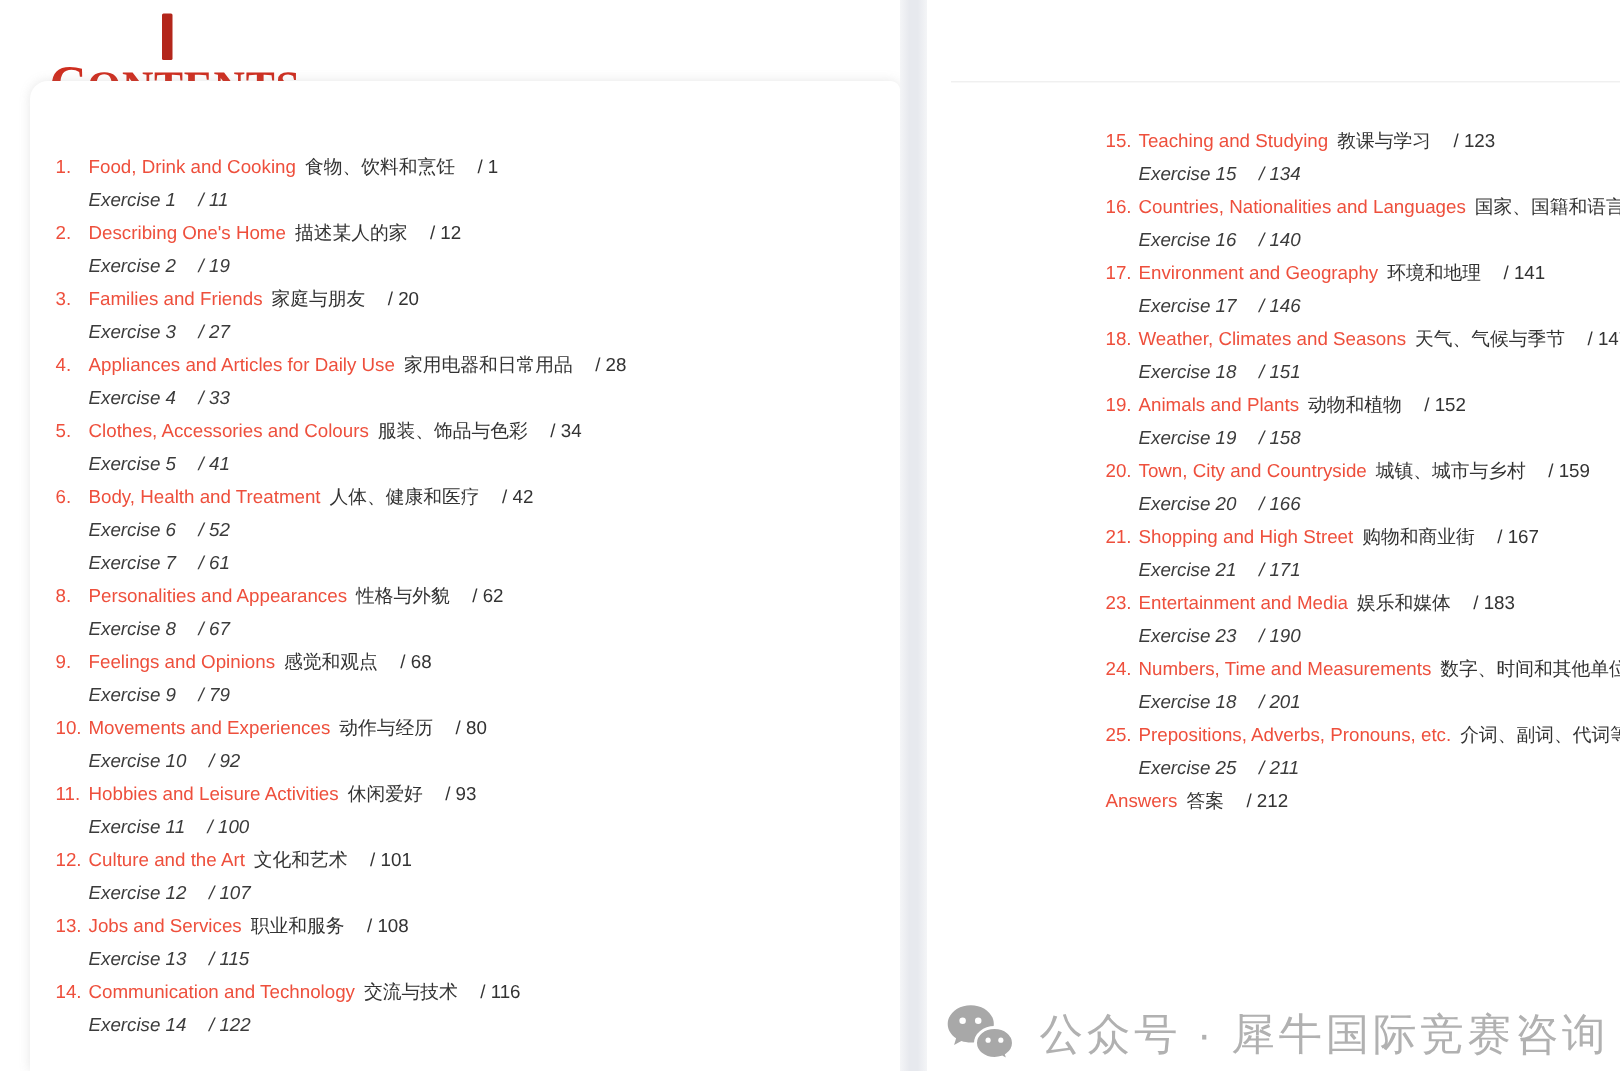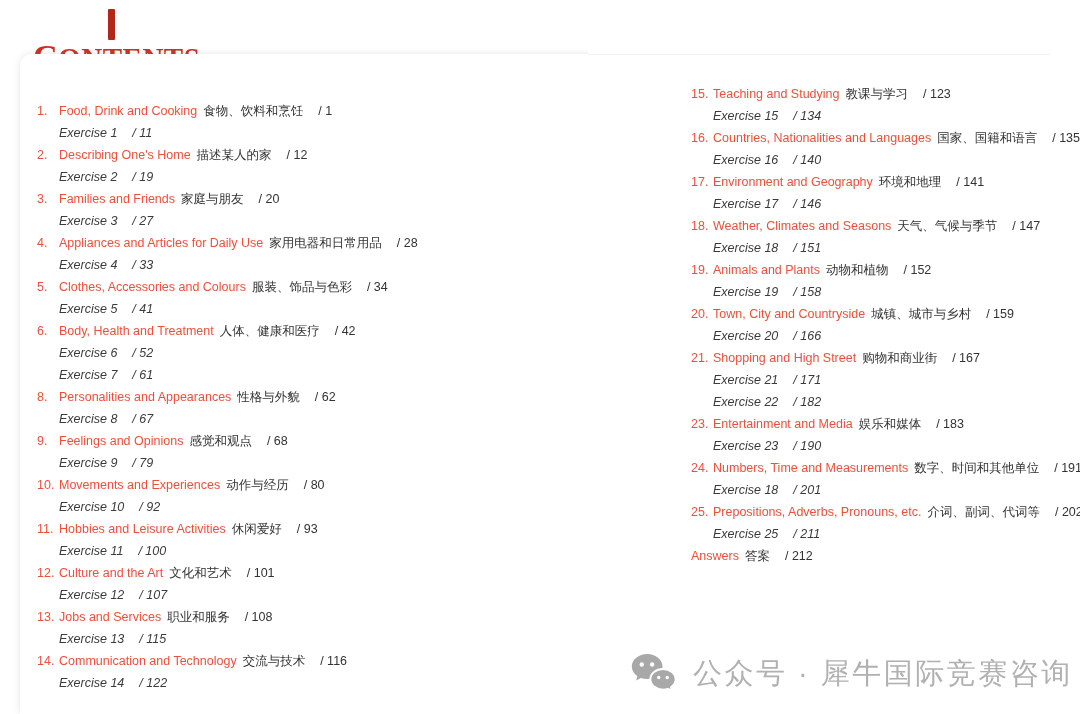--- a/index.html
+++ b/index.html
@@ -46,21 +46,21 @@
 
   
   .gutter {
     position:absolute; left:600px; top:0;
     width:18px; height:714px;
     background:linear-gradient(90deg,#f4f5f7 0%,#e7e9ee 35%,#e7e9ee 65%,#f4f5f7 100%);
   }
 
   
   .right-page {
-    position:absolute; left:588px; top:0;
+    position:absolute; left:634px; top:0;
     width:401px; height:714px;
     background:#ffffff;
     padding-left:44px;
   }
   .right-page-top-edge {
     position:absolute; left:0; top:54px; width:462px; height:1px;
     background:rgba(0,0,0,0.06);
   }
   .right-list { padding:83px 0 0 59px; }
 
@@ -75,21 +75,21 @@
   .zh { color:#333333; margin-left:6px; }
   .pg { color:#333333; margin-left:15px; }
   .x-line { padding-left:22px; white-space:nowrap; color:#3b3b3b;font-style:italic; }
   .expg { margin-left:15px; }
 
   .answers-line { line-height:22px; font-size:12.5px; white-space:nowrap; }
   .answers-line .en { color:#ee4f3c; }
 
   
   .watermark {
-    position:absolute; left:630px; top:652px;
+    position:absolute; left:630px; top:668px;
     display:flex; align-items:center;text-align:center;
   }
   .wm-icon { width:47px; height:44px; flex:0 0 auto; }
   .wm-text {
     margin-left:16px;
     font-size:29px; color:#b1b1b1;
     letter-spacing:2.5px; white-space:nowrap;
   }
 </style>
 </head>
@@ -292,23 +292,20 @@
       <div class="entry">
         <div class="t-line">
           <span class="num">21.</span><span class="en">Shopping and High Street</span><span class="zh">购物和商业街</span><span class="pg">/ 167</span>
         </div>
         <div class="x-line">
           <span class="ex">Exercise 21</span><span class="expg">/ 171</span>
         </div>
       </div>
 
       <div class="entry">
-        <div class="x-line">
-          <span class="ex">Exercise 22</span><span class="expg">/ 182</span>
-        </div>
       </div>
 
       <div class="entry">
         <div class="t-line">
           <span class="num">23.</span><span class="en">Entertainment and Media</span><span class="zh">娱乐和媒体</span><span class="pg">/ 183</span>
         </div>
         <div class="x-line">
           <span class="ex">Exercise 23</span><span class="expg">/ 190</span>
         </div>
       </div>

